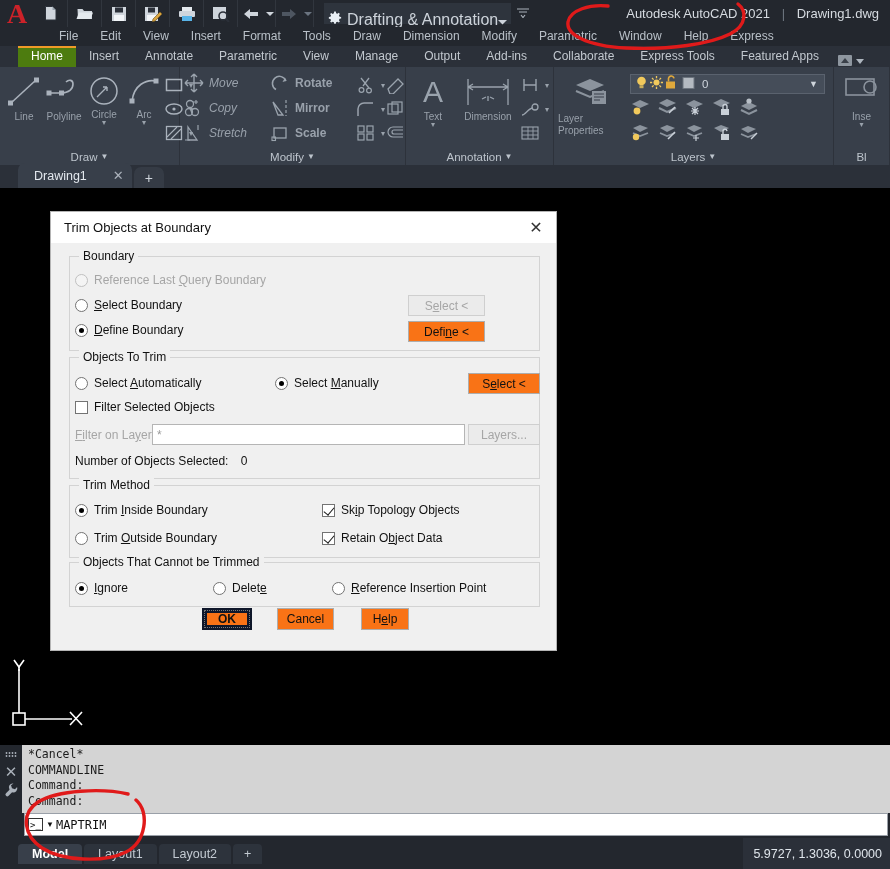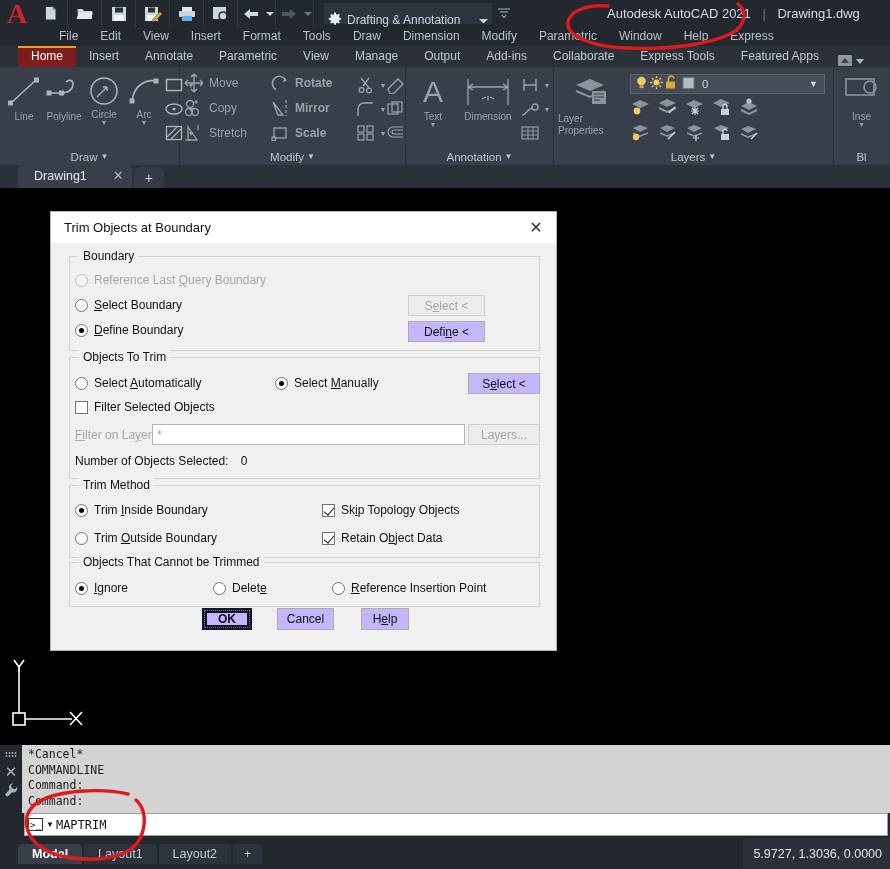--- a/index.html
+++ b/index.html
@@ -29,21 +29,21 @@
     width:34px; height:27px; display:flex; align-items:center; justify-content:center;
     border-right:1px solid #31363e;
     position:relative;
   }
   .qicon svg { display:block; }
   .qicon.arrw { width:26px; border-right:none; }
   .qicon.drop { width:12px; border-right:1px solid #31363e; }
   .wsbox {
     display:flex; align-items:center; height:21px; margin-left:10px;
     background:#2e343d; padding:13px 4px 0 4px; min-width:168px;
-    color:#cdd3da; font-size:12px;
+    color:#cdd3da; font-size:16px;
   }
   .wsbox .gear{ margin-right:5px; }
   .wsbox .caret{ margin-left:auto; }
   .ws-extra { color:#a9b1ba; margin-left:6px; font-size:11px;}
   .titletext {
     margin-left:97px; color:#d6dbe1; font-size:13px; white-space:nowrap;
   }
   .titletext .sep { color:#6c757f; margin:0 8px; }
   
   #menubar {
@@ -56,21 +56,21 @@
   }
   
   #ribbontabs {
     position:absolute; left:0; top:46px; width:890px; height:21px;
     background:#2b3039; display:flex; align-items:flex-end;
   }
   #ribbontabs .rt {
     color:#c2c8cf; font-size:12px; padding:2px 13px 3px 13px; line-height:16px;
   }
   #ribbontabs .rt.active {
-    background:#7f1d1d; color:#ffffff;
+    background:#4d7c0f; color:#ffffff;
     border-top:2px solid #f09a28;
     padding-top:0px;
   }
   .tabspacer{flex:0 0 18px;}
   .minbtn{
     display:flex;align-items:center;gap:4px;margin-left:6px;
   }
   .minbox{width:14px;height:11px;background:#8e969f;border-radius:1px;
      display:flex;align-items:center;justify-content:center;}
   
@@ -165,21 +165,21 @@
   }
   .cbox.on::after{
     content:""; position:absolute; left:3px; top:0px; width:5px; height:9px;
     border-right:1.6px solid #1a1a1a; border-bottom:1.6px solid #1a1a1a;
     transform:rotate(40deg);
   }
   .rlbl { margin-left:6px; font-size:12px; color:#111; white-space:nowrap;}
   .rlbl.dis { color:#a6a6a6; }
   u { text-decoration:underline; }
   .btn {
-    background:#c4b5fd; border:1px solid #adadad; height:21px;
+    background:#f97316; border:1px solid #adadad; height:21px;
     font-size:12px; color:#111; display:flex; align-items:center;
     justify-content:center; font-family:"Liberation Sans", sans-serif;
   }
   .btn.dis { color:#a6a6a6; border-color:#cfcfcf; background:#ebebeb;}
   .btn.focus {
     border:5px solid #0f172a; outline:1px dotted #7a7a7a; outline-offset:-3px;font-weight:bold;
   }
   .tinput {
     height:21px; background:#fff; border:1px solid #b5b5b5; font-size:12px;
     color:#9a9a9a; padding:2px 4px; display:flex; align-items:center;
@@ -429,21 +429,21 @@
         </div>
       </div>
     </div>
     <div class="panel-label">
       <span>Draw</span><span class="c">▼</span>
     </div>
   </div>
 
   <div class="panel" style="width:226px">
     <div class="panel-body">
-      <div style="display:flex;flex-direction:column;">
+      <div style="display:flex;flex-direction:column;font-style:italic;">
         <div class="midbtn">
           <svg width="20" height="20" viewBox="0 0 20 20">
               <path d="M10 1v18M1 10h18M10 1l-3 3M10 1l3 3M10 19l-3-3M10 19l3-3M1 10l3-3M1 10l3 3M19 10l-3-3M19 10l-3 3" stroke="#9aa3ad" stroke-width="1.4" fill="none"></path>
             </svg>
           <span class="lbl">Move</span>
         </div>
         <div class="midbtn">
           <svg width="20" height="20" viewBox="0 0 20 20">
               <circle cx="6" cy="6" r="3.5" fill="none" stroke="#9aa3ad" stroke-width="1.3"></circle>
               <circle cx="5" cy="14" r="3.5" fill="none" stroke="#9aa3ad" stroke-width="1.3"></circle>

